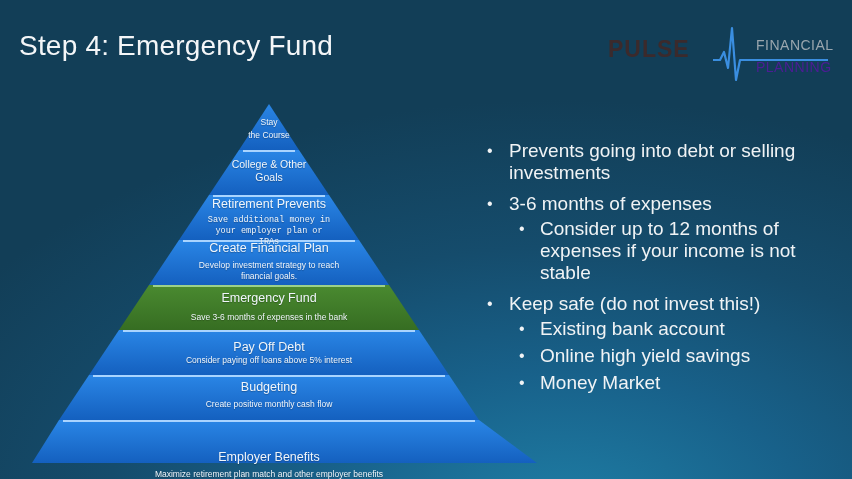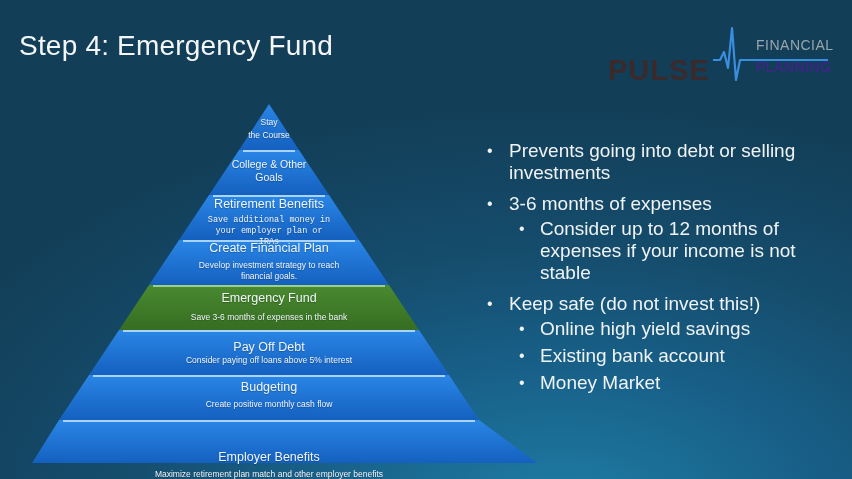--- a/index.html
+++ b/index.html
@@ -9,21 +9,21 @@
     font-family: "Liberation Sans", sans-serif;
     color:#f2f4f6;
   }
   .title {
     position:absolute; left:19px; top:30px;
     font-size:28px; font-weight:400; color:#f4f6f8; letter-spacing:0.2px;
     white-space:nowrap;
   }
   .logo { position:absolute; left:608px; top:22px; width:230px; height:60px; }
   .logo .pulse {
-    position:absolute; left:0; top:32px; font-size:29px; font-weight:700;
+    position:absolute; left:0; top:14px; font-size:23px; font-weight:700;
     color:#3b2a2c; letter-spacing:1px;
   }
   .logo .fin {
     position:absolute; left:148px; top:15px; font-size:14px; color:#9aa6ae; letter-spacing:0.5px;
   }
   .logo .plan {
     position:absolute; left:148px; top:37px; font-size:14px; color:#4c1d95; letter-spacing:0.5px;
   }
   .logo svg { position:absolute; left:0; top:0; }
 
@@ -97,21 +97,21 @@
 
   <div class="tier-text" style="left:239px;top:116px;width:60px;">
     <div class="tier-sub" style="margin-top:0;line-height:13px">Stay</div>
     <div class="tier-sub" style="margin-top:0;line-height:13px">the Course</div>
   </div>
   <div class="tier-text" style="left:209px;top:158px;width:120px;">
     <div class="tier-title" style="font-size:10.5px;line-height:13px">College &amp; Other</div>
     <div class="tier-title" style="font-size:10.5px;line-height:13px">Goals</div>
   </div>
   <div class="tier-text" style="left:189px;top:197px;width:160px;">
-    <div class="tier-title">Retirement Benefits</div>
+    <div class="tier-title">Retirement Prevents</div>
     <div class="tier-sub" style="margin-top:3px;padding:0 18px;font-family:Liberation Mono, monospace;">Save additional money in your employer plan or IRAs</div>
   </div>
   <div class="tier-text" style="left:169px;top:241px;width:200px;">
     <div class="tier-title">Create Financial Plan</div>
     <div class="tier-sub" style="padding:0 26px;">Develop investment strategy to reach financial goals.</div>
   </div>
   <div class="tier-text" style="left:139px;top:291px;width:260px;">
     <div class="tier-title">Emergency Fund</div>
     <div class="tier-sub" style="margin-top:6px">Save 3-6 months of expenses in the bank</div>
   </div>
@@ -127,16 +127,16 @@
     <div class="tier-title">Employer Benefits</div>
     <div class="tier-sub" style="margin-top:4px">Maximize retirement plan match and other employer benefits</div>
   </div>
 </div>
 
 <div class="bullets">
   <div class="b1">Prevents going into debt or selling investments</div>
   <div class="b1" style="margin-bottom:3px">3-6 months of expenses</div>
   <div class="b2" style="margin-bottom:9px">Consider up to 12 months of expenses if your income is not stable</div>
   <div class="b1" style="margin-bottom:3px">Keep safe (do not invest this!)</div>
+  <div class="b2">Existing bank account</div>
   <div class="b2">Online high yield savings</div>
-  <div class="b2">Existing bank account</div>
   <div class="b2">Money Market</div>
 </div>
 
 </body></html>

